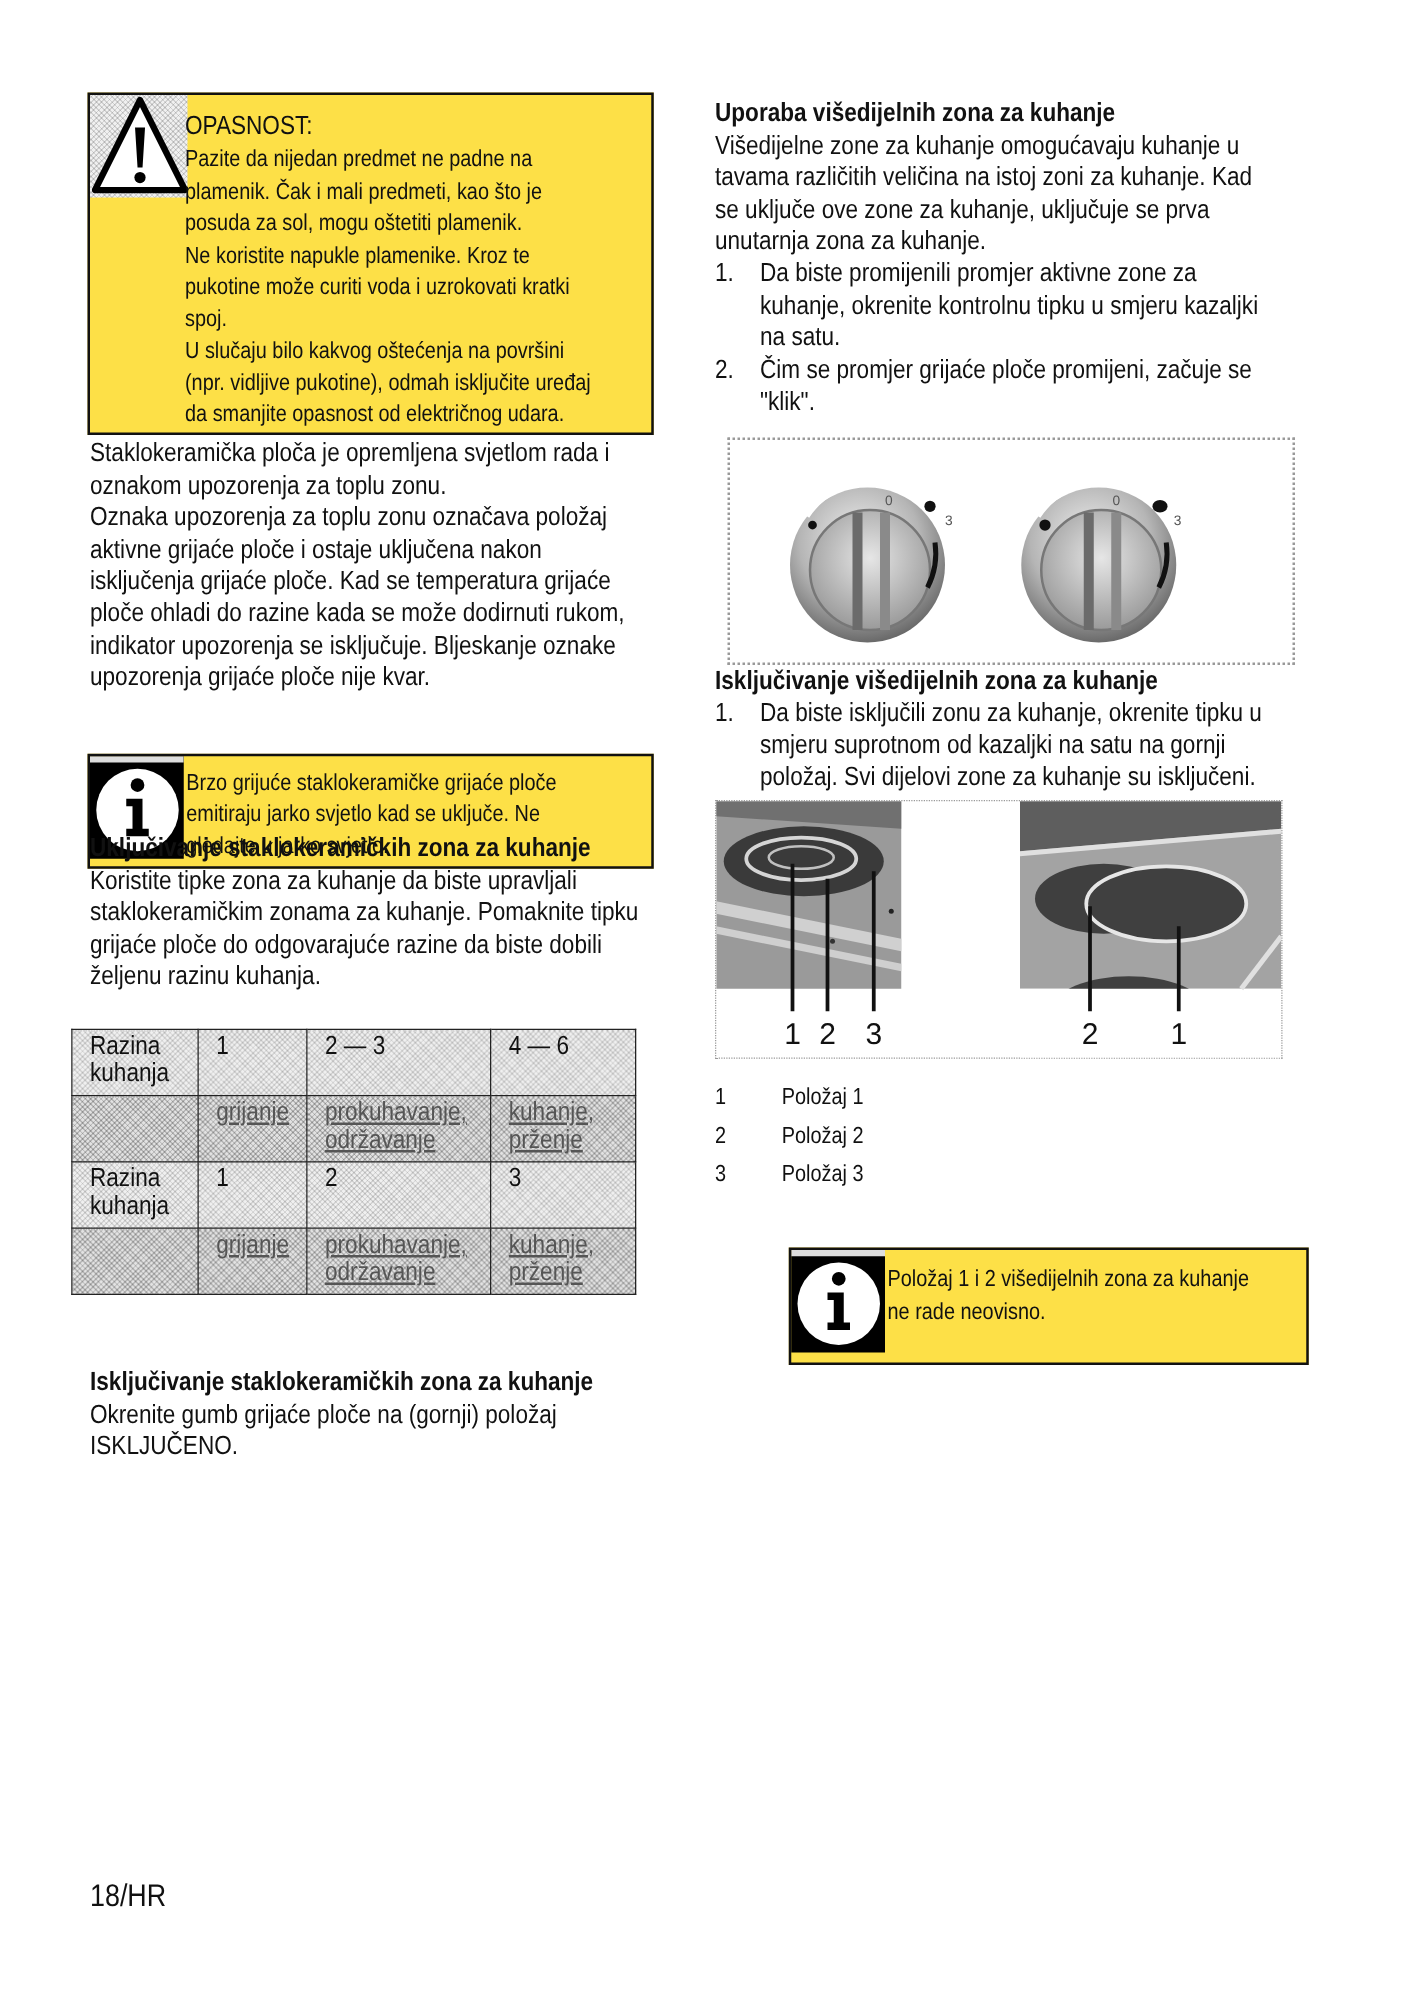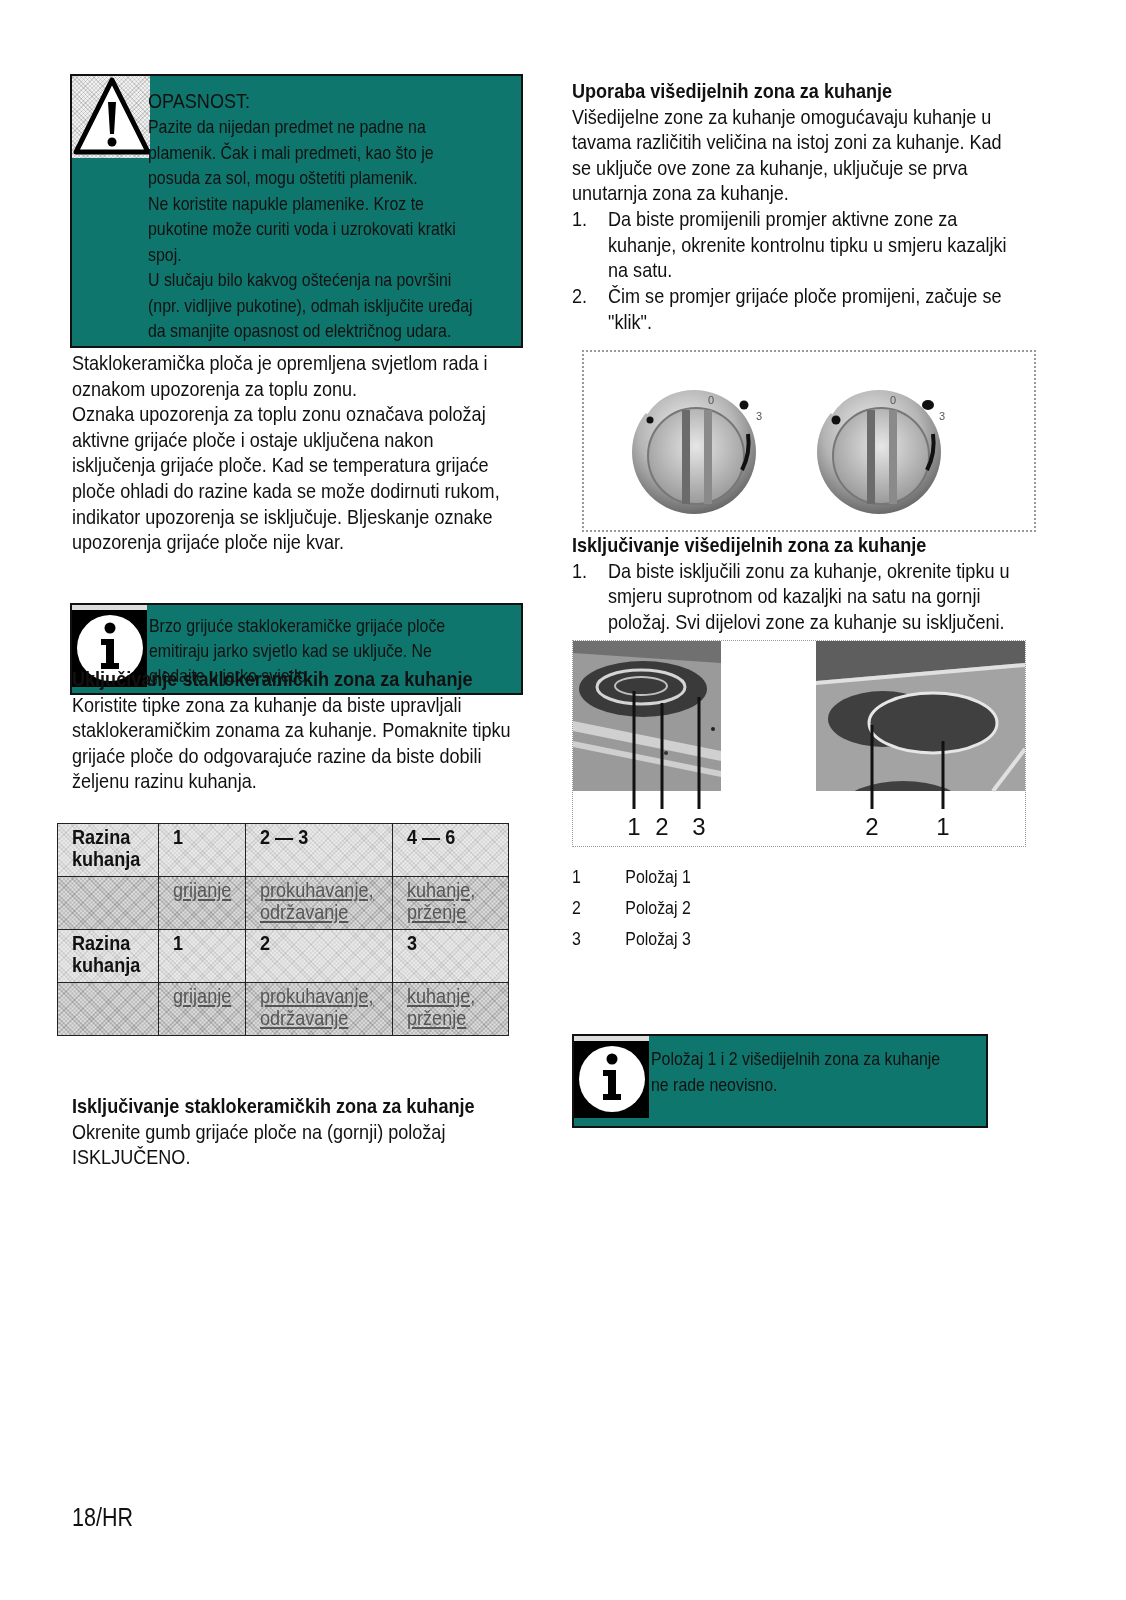--- a/index.html
+++ b/index.html
@@ -10,28 +10,28 @@
     .txt { font-size: 21px; line-height: 25.6px; }
     .txt-sm { font-size: 18.5px; line-height: 25.5px; }
     .head { font-weight: bold; font-size: 21px; line-height: 25.6px; }
     .line { display: block; }
     .dither { background-color: #e3e3e3;
       background-image: repeating-linear-gradient(45deg, rgba(0,0,0,0.22) 0 1px, transparent 1px 3px),
                         repeating-linear-gradient(-45deg, rgba(0,0,0,0.22) 0 1px, transparent 1px 3px); text-decoration: underline; }
     .dither-light { background-color: #f0f0f0;
       background-image: repeating-linear-gradient(45deg, rgba(0,0,0,0.13) 0 1px, transparent 1px 3px),
                         repeating-linear-gradient(-45deg, rgba(0,0,0,0.13) 0 1px, transparent 1px 3px); }
-    .box { position: absolute; border: 2px solid #111; background: #0f766e; }
+    .box { position: absolute; border: 2px solid #111; background: #fde047; }
     .warn-icon { position: absolute; left: 0; top: 0; width: 78px; height: 82px; }
     .info-icon { position: absolute; left: 0; top: 0; width: 75px; height: 82px; background: #000; }
     table.levels { position: absolute; left: 57px; top: 823px; width: 452px; border-collapse: collapse; }
     table.levels td { border: 1.5px solid #222; vertical-align: top; padding: 0 0 0 14px;
       font-size: 21px; line-height: 22px; height: 52px; }
     table.levels td .sx { display: block; padding-top: 2px; }
-    table.levels tr.lvl td { font-weight: bold; }
+    table.levels tr.lvl td { font-weight: normal; }
     table.levels tr.desc td { color: #555; }
     .fig { position: absolute; border: 1px dotted #777; }
     .num { position: absolute; left: 0; }
     .legend-row { position: absolute; left: 572px; font-size: 18.5px; }
   </style>
 </head>
 <body>
 
 <div class="box" style="left:70px; top:74px; width:449px; height:270px;">
   <div class="warn-icon dither-light">
@@ -329,21 +329,21 @@
 </div>
 <div class="legend-row sx" style="top:897px;">
   <span>2</span>
   <span style="position:absolute; left:62px;">Položaj 2</span>
 </div>
 <div class="legend-row sx" style="top:928px;">
   <span>3</span>
   <span style="position:absolute; left:62px;">Položaj 3</span>
 </div>
 
-<div class="box" style="left:572px; top:998px; width:412px; height:90px;margin-top:36px;">
+<div class="box" style="left:631px; top:998px; width:412px; height:90px;">
   <div class="info-icon">
     <svg width="75" height="82" viewBox="0 0 75 82">
       <rect x="0" y="0" width="75" height="5" fill="#ddd"></rect>
       <circle cx="38" cy="43" r="33" fill="#fff"></circle>
       <circle cx="38" cy="23" r="5.5" fill="#000"></circle>
       <path d="M29,34 L42,34 L42,58 L47,58 L47,64 L29,64 L29,58 L34,58 L34,40 L29,40 Z" fill="#000"></path>
     </svg>
   </div>
   <div class="abs sx txt-sm" style="left:77px; top:10px; line-height:26px;">
     <span class="line">Položaj 1 i 2 višedijelnih zona za kuhanje</span>

